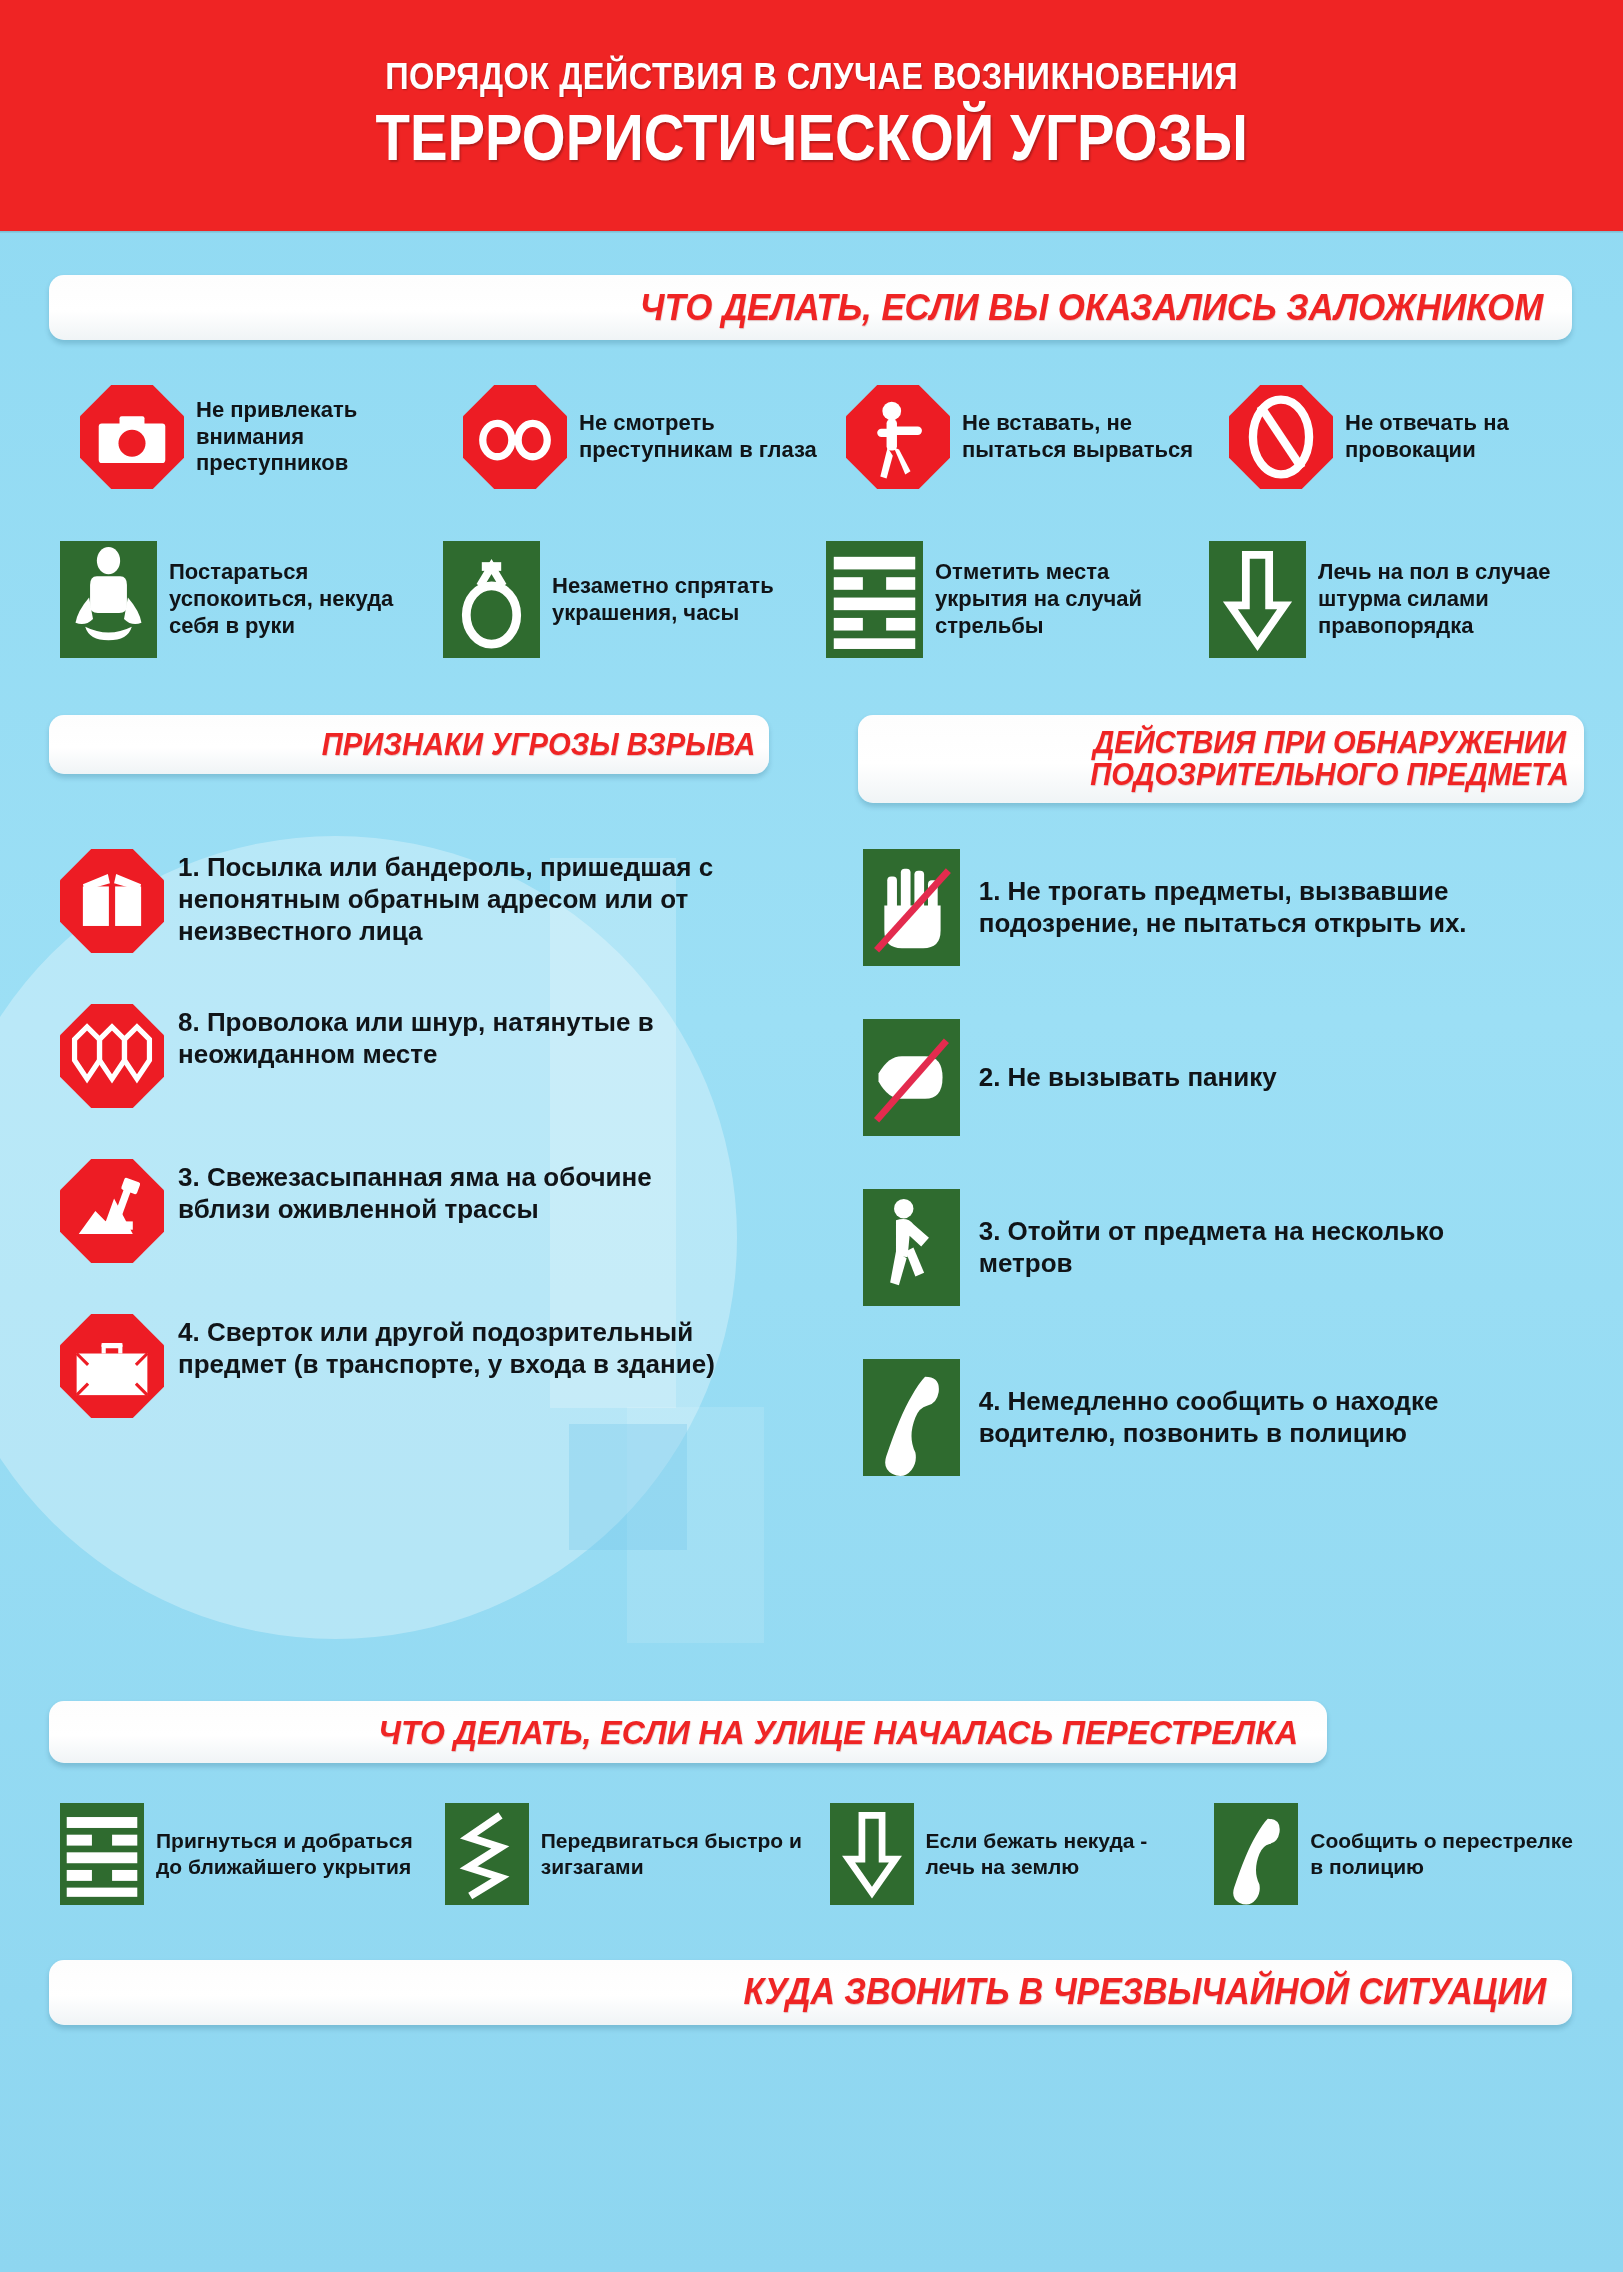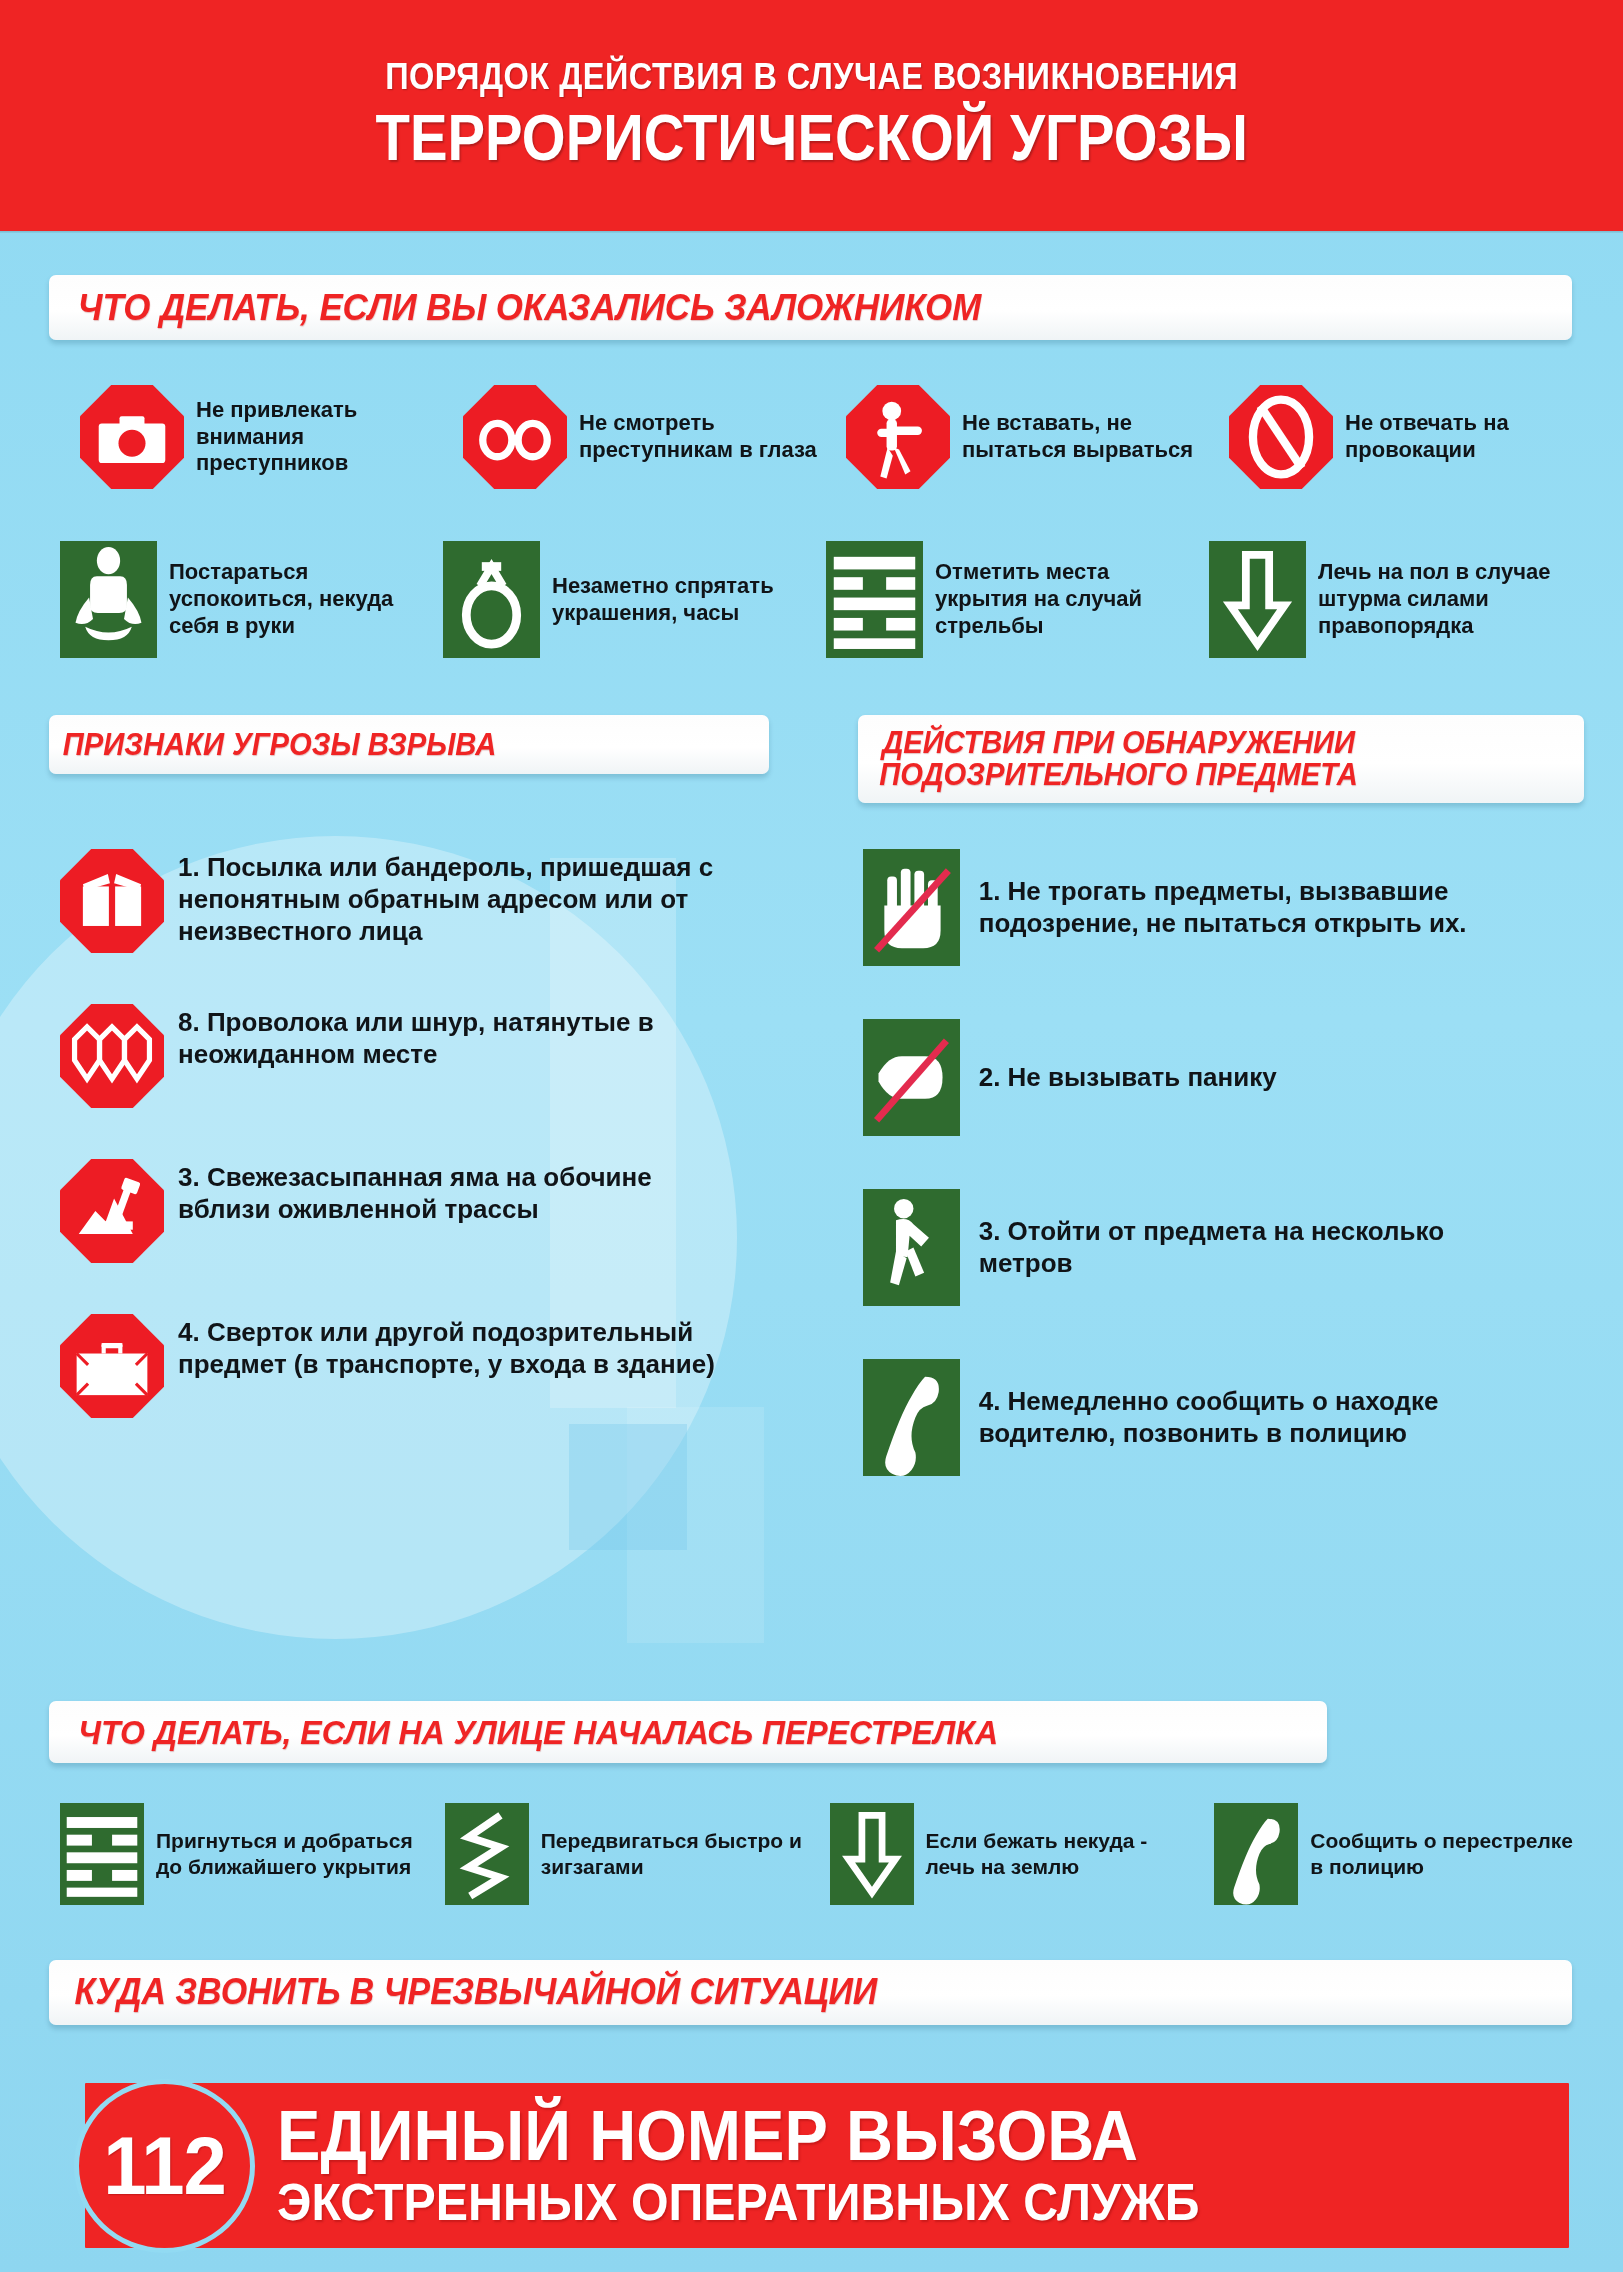--- a/index.html
+++ b/index.html
@@ -49,23 +49,23 @@
   .header .l2{
     color:#fff;font-weight:bold;font-size:64px;letter-spacing:0px;
     text-transform:uppercase;margin-top:3.3px;
     transform:scaleX(.88);white-space:nowrap;
     text-shadow:1.6px 1.6px 2.2px rgba(0,0,0,.25);
   }
 
   
   .banner{
     background:linear-gradient(180deg,#fdfdfd 0%,#ffffff 55%,#f0f4f6 100%);
-    border-radius:7px;
+    border-radius:15px;
     box-shadow:0 3.3px 5.5px rgba(0,60,90,.18);
-    display:flex;align-items:center;justify-content:flex-start;
+    display:flex;align-items:center;justify-content:flex-end;
     text-align:center;
   }
   .banner span{
     color:#ef2424;font-weight:bold;font-style:italic;
     text-transform:uppercase;line-height:1.02;
     transform:scaleX(.94);
     text-shadow:0.5px 0.5px 1.1px rgba(150,0,0,.25);
   }
 
   .banner-hostage{position:absolute;left:49px;top:275px;width:1523px;height:65px;}
@@ -476,24 +476,15 @@
           </svg>
       </div>
       <div class="txt">Сообщить о перестрелке в полицию</div>
     </div>
   </div>
 
   <div class="banner banner-call">
     <span>КУДА ЗВОНИТЬ В ЧРЕЗВЫЧАЙНОЙ СИТУАЦИИ</span>
   </div>
 
-  <div class="footer">
-    <div class="badge112">
-      <span>112</span>
-    </div>
-    <div class="ftext">
-      <div class="f1">ЕДИНЫЙ НОМЕР ВЫЗОВА</div>
-      <div class="f2">ЭКСТРЕННЫХ ОПЕРАТИВНЫХ СЛУЖБ</div>
-    </div>
-  </div>
 
 </div>
 
 
 </body></html>

